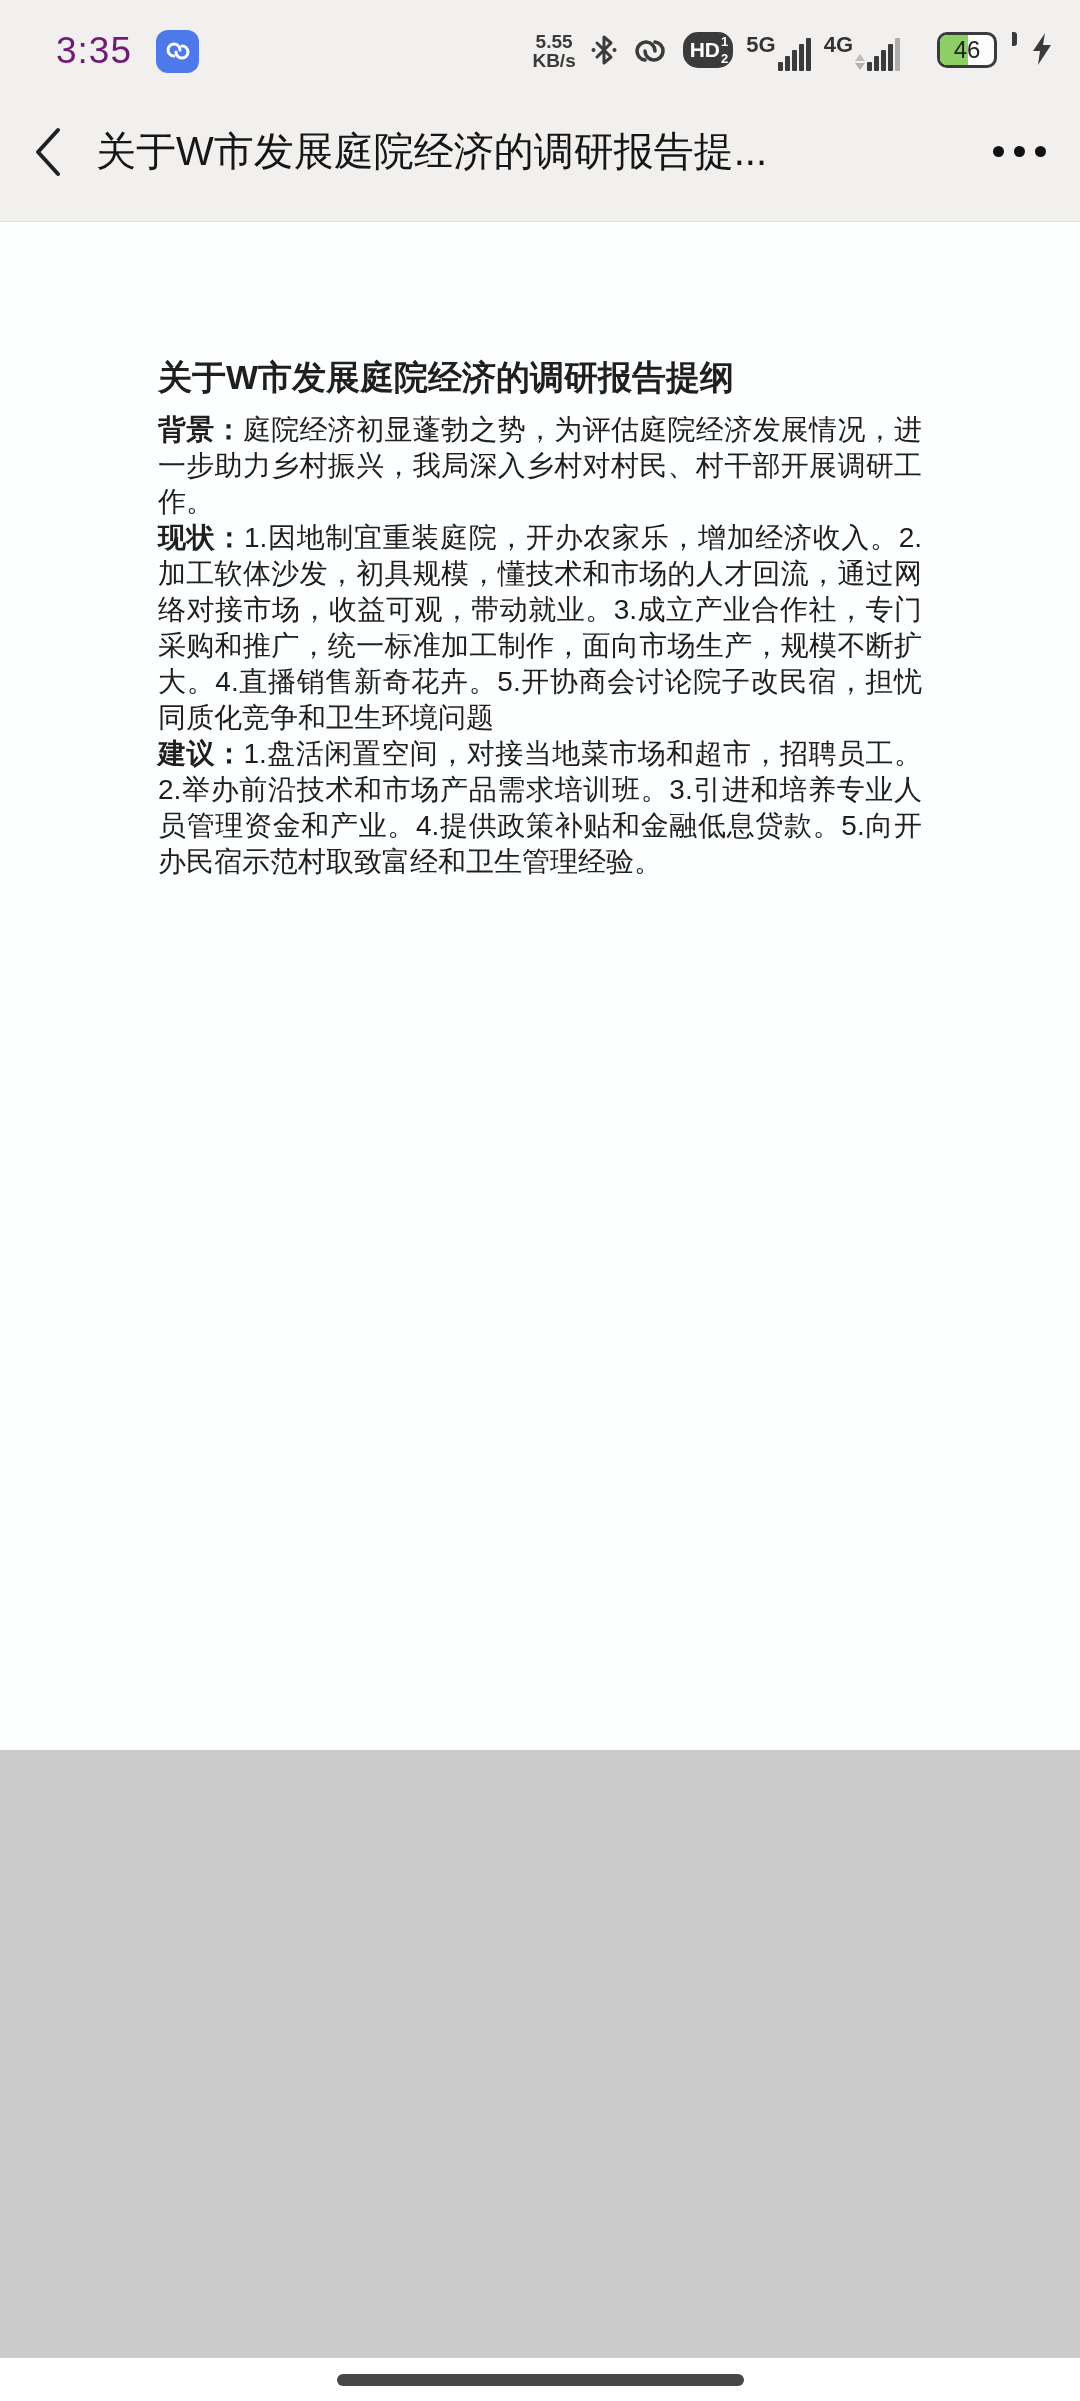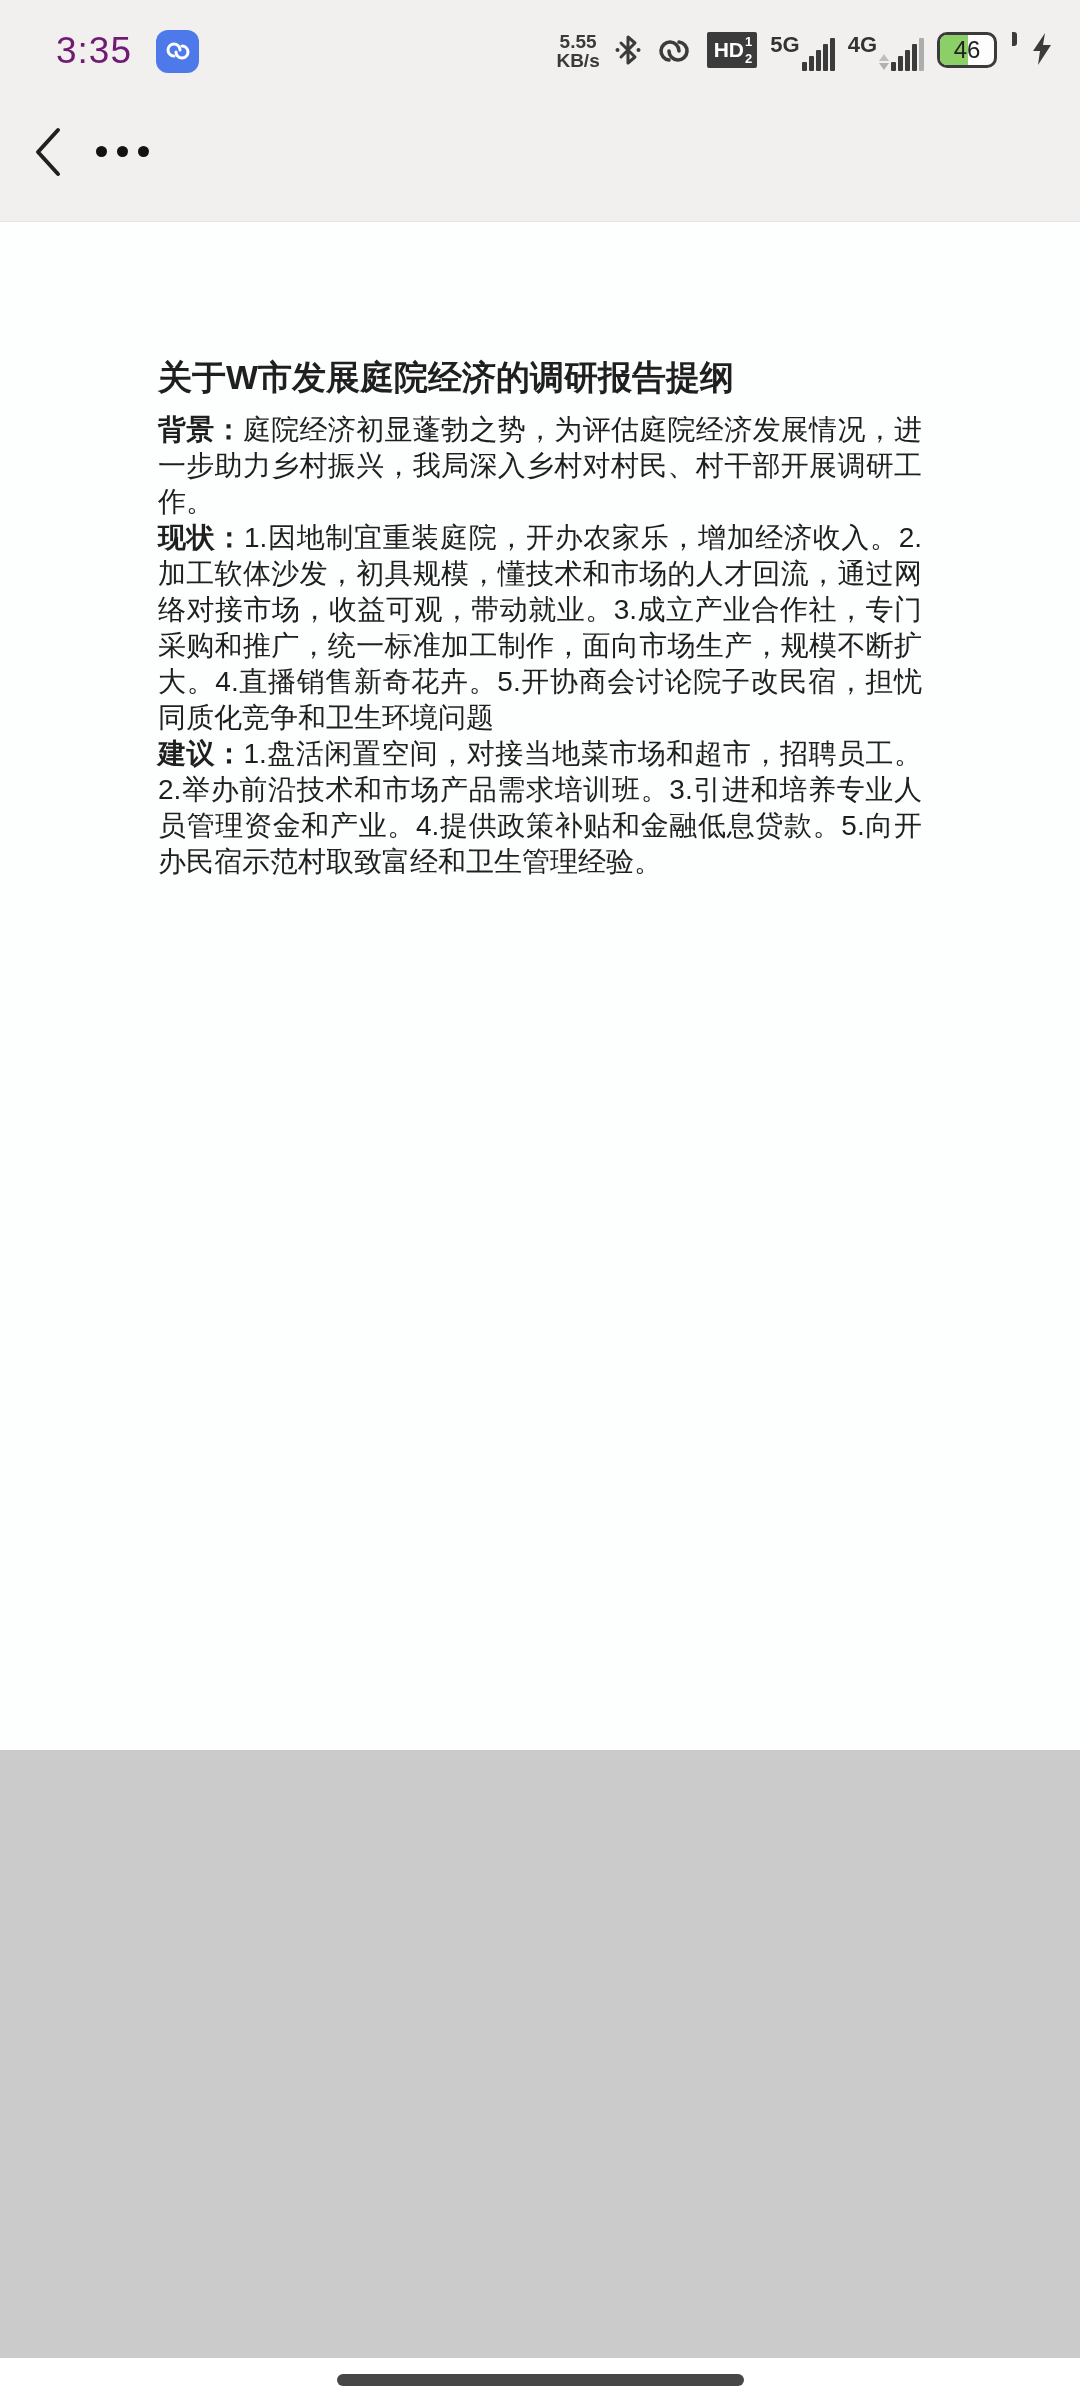--- a/index.html
+++ b/index.html
@@ -19,37 +19,37 @@
   
   .status-bar{height:88px;display:flex;align-items:center;justify-content:space-between;
               padding:14px 26px 0 56px;background:var(--header-bg);}
   .sb-left{display:flex;align-items:center;gap:24px;}
   .sb-time{font-size:37px;font-weight:500;color:#701a75;letter-spacing:1px;}
   .app-chip{width:43px;height:43px;border-radius:12px;background:var(--app-icon-blue);
             display:flex;align-items:center;justify-content:center;}
   .sb-right{display:flex;gap:13px;}
   .net-speed{display:flex;flex-direction:column;align-items:center;line-height:19px;
              font-size:19px;font-weight:700;color:#3a3a3a;margin-right:2px;}
-  .hd-badge{background:var(--icon-dark);color:#fff;border-radius:2px;height:36px;
+  .hd-badge{background:var(--icon-dark);color:#fff;border-radius:15px;height:36px;
             display:flex;align-items:center;padding:0 5px 0 7px;}
   .hd-badge .hd{font-size:21px;font-weight:700;letter-spacing:0;}
   .hd-nums{display:flex;flex-direction:column;justify-content:space-between;height:30px;
            font-size:13px;font-weight:700;line-height:13px;margin-left:1px;}
   .signal{display:flex;align-items:flex-end;}
   .signal .sig-label{font-size:22px;font-weight:700;color:#333;margin:0 2px 13px 0;}
   .bars{display:flex;align-items:flex-end;gap:2px;}
   .bars i{display:block;width:5px;background:var(--icon-dark);border-radius:1px;}
   .bars i.gray{background:#adadad;}
   .updown{display:flex;flex-direction:column;gap:2px;margin:0 2px 1px 0;}
   .updown b{width:0;height:0;border-left:5px solid transparent;border-right:5px solid transparent;}
   .arr-up{border-bottom:7px solid #c0beba;}
   .arr-down{border-top:7px solid #b3b1ad;}
   .battery{position:relative;width:60px;height:36px;border:3px solid var(--icon-dark);
            border-radius:10px;background:#fdfdfd;overflow:hidden;display:flex;
-           align-items:center;justify-content:center;}
+           align-items:center;justify-content:center;margin-left:24px;}
   .battery .fill{position:absolute;left:0;top:0;bottom:0;width:52%;background:var(--battery-green);}
   .battery .pct{position:relative;font-size:24px;color:#222;font-weight:400;z-index:1;}
   .battery-nub{width:5px;height:14px;background:var(--icon-dark);border-radius:0 3px 3px 0;margin-left:2px;}
 
   
   .nav-bar{height:134px;display:flex;align-items:center;padding:0 28px 6px 30px;
            background:var(--header-bg);border-bottom:1px solid #e6e5e2;}
   .back-btn{width:60px;height:70px;display:flex;align-items:center;justify-content:flex-start;cursor:pointer;}
   .nav-title{flex:1;font-size:40px;font-weight:500;color:#161616;white-space:nowrap;
              overflow:hidden;margin-left:6px;}
@@ -147,20 +147,21 @@
       </span>
     </div>
   </div>
 
   <div class="nav-bar">
     <div class="back-btn">
       <svg width="34" height="52" viewBox="0 0 34 52" fill="none" stroke="#202020" stroke-width="4" stroke-linecap="round" stroke-linejoin="round">
         <path d="M28 4 L8 26 L28 48"></path>
       </svg>
     </div>
+    <div class="nav-title">关于W市发展庭院经济的调研报告提...</div>
     <div class="menu-btn">
       <i></i>
         <i></i>
         <i></i>
     </div>
   </div>
 
   <div class="doc-page">
     <div class="doc-title">关于W市发展庭院经济的调研报告提纲</div>
     <div class="doc-body">

